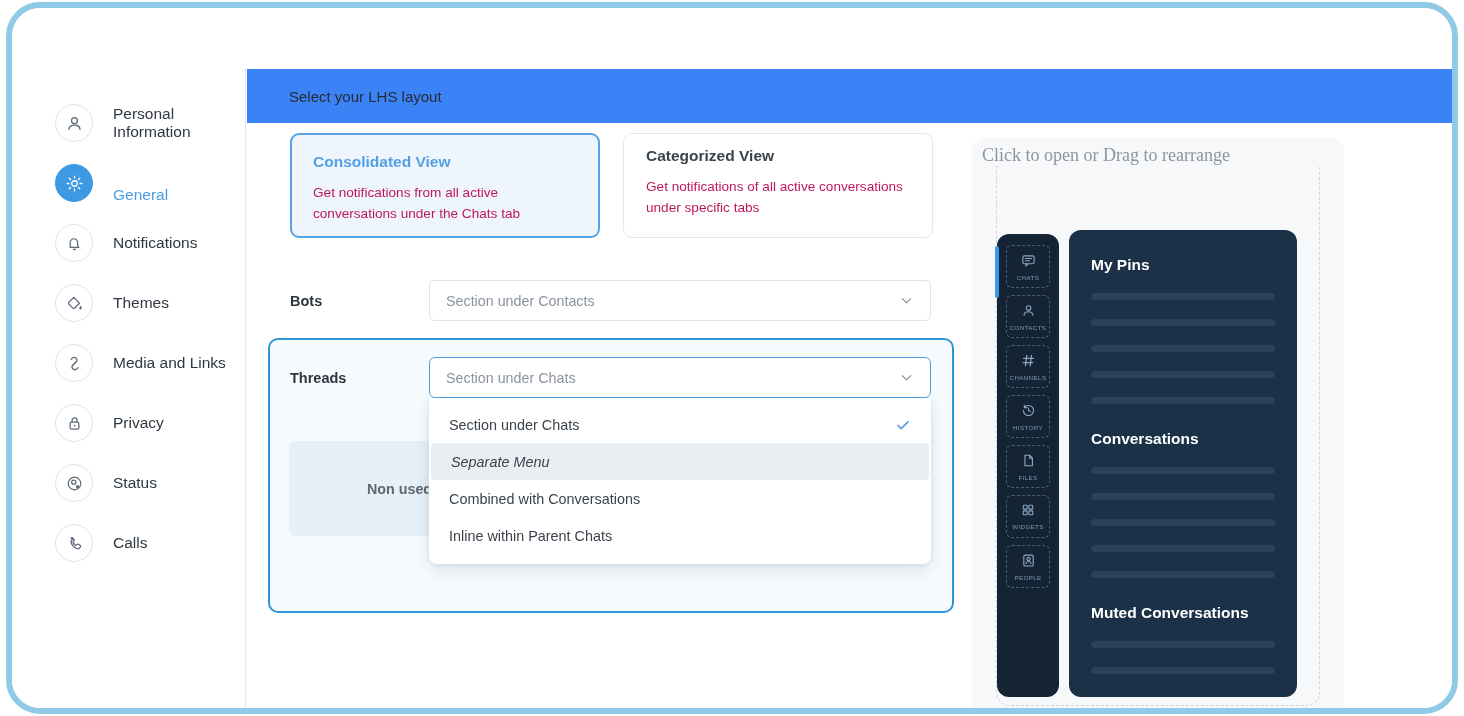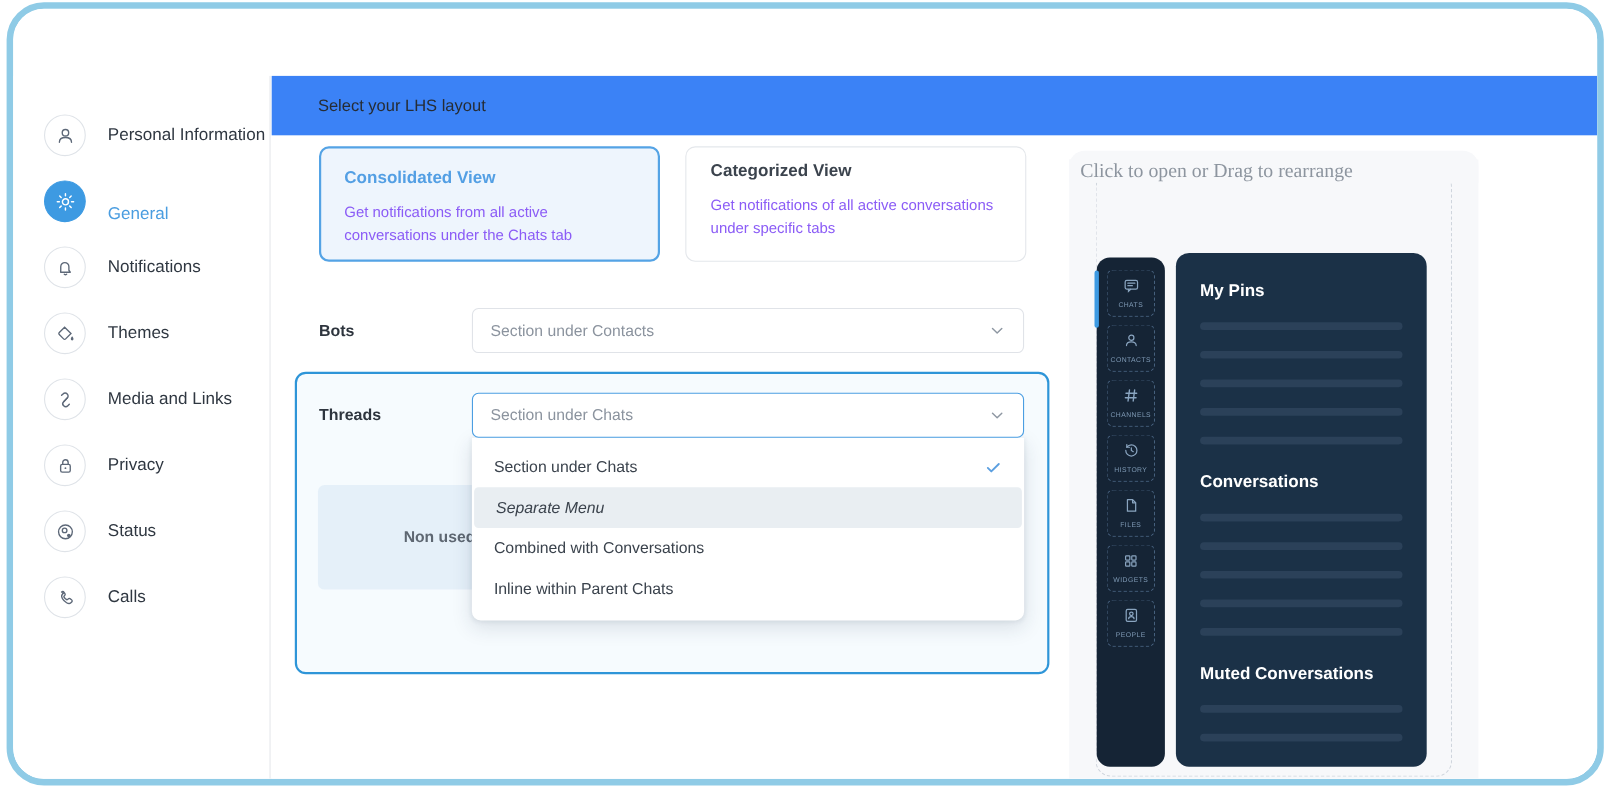--- a/index.html
+++ b/index.html
@@ -53,21 +53,21 @@
   
   .sidebar {
     position: absolute; left: 0; top: 61px;
     width: 234px; height: 651px;
     background: #ffffff;
     border-right: 1px solid #e6e8ec;
     padding-top: 24px;
   }
   .nav-item {
     display: flex; align-items: center;
-    height: 60px; padding-left: 28px;
+    height: 60px; padding-left: 43px;
     cursor: pointer;
   }
   .nav-ico {
     width: 38px; height: 38px; border-radius: 50%;
     border: 1px solid #dfe3e8;
     display: flex; align-items: center; justify-content: center;
     color: #5d6878; flex: none;
   }
   .nav-item.active .nav-ico {
     background: #3d9ae2; border-color: #3d9ae2; color: #ffffff;
@@ -103,21 +103,21 @@
     cursor: pointer;
   }
   .card.selected {
     background: #eef5fd;
     border: 2px solid #54a3e5;
     padding: 18px 21px 0 21px;
   }
   .card-title { font-size: 15.5px; font-weight: bold; color: #3b434d; }
   .card.selected .card-title { color: #539fe4; }
   .card-desc {
-    margin-top: 11px; font-size: 13.6px; color: #8b5cf6; line-height: 1.55;
+    margin-top: 11px; font-size: 13.6px; color: #be185d; line-height: 1.55;
   }
 
   
   .row-label {
     position: absolute; font-size: 14.5px; font-weight: bold; color: #2e353e;
   }
   .select {
     position: absolute;
     width: 502px; height: 41px;
     border: 1px solid #e0e3e8; border-radius: 6px;

